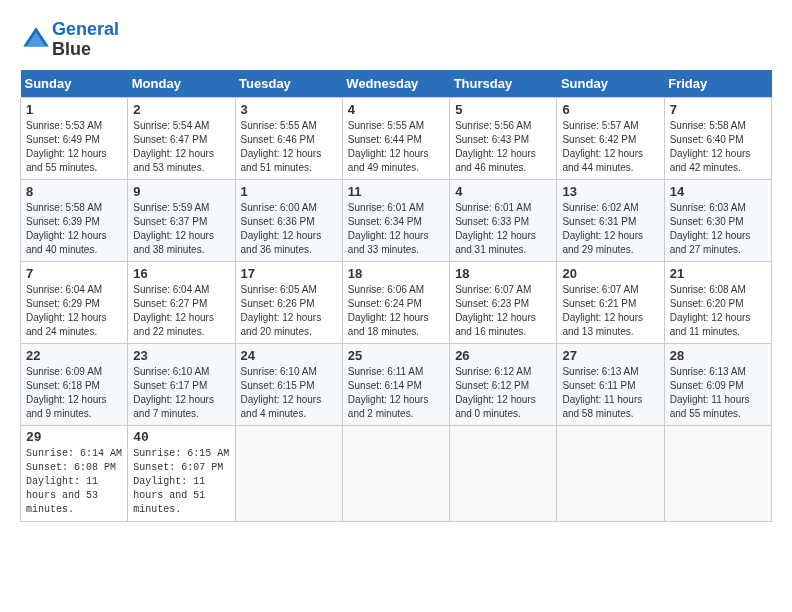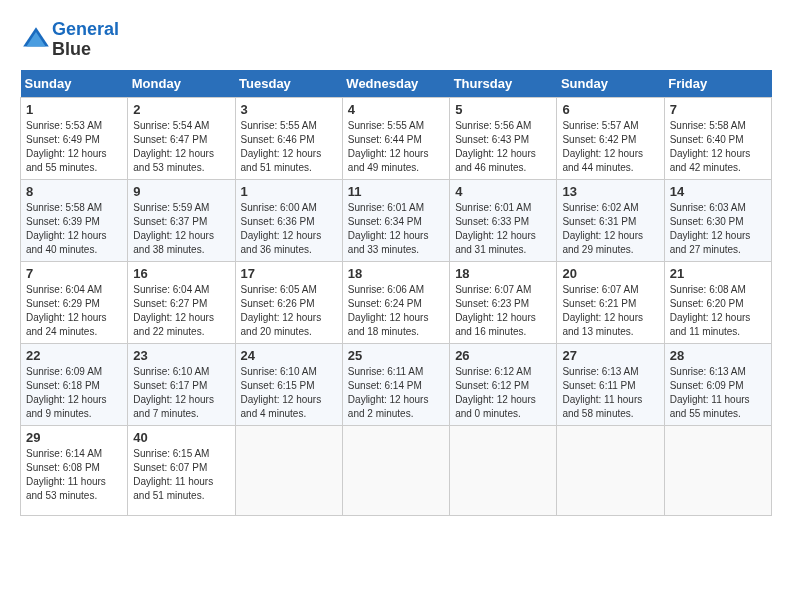--- a/index.html
+++ b/index.html
@@ -78,20 +78,21 @@
     .day-detail {
       font-size: 10px;
       color: #333;
       line-height: 1.4;
     }
     .empty-cell {
       background: #f9f9f9 !important;
     }
     .last-row td {
       height: 90px;
+      font-family: Liberation Mono, monospace;
     }
   </style>
 </head>
 <body>
 
 <div class="header-area">
   <div class="logo">
     <svg class="logo-icon" viewBox="0 0 40 40">
       <polygon points="20,4 36,28 4,28" fill="#1a6bbf"></polygon>
       <polygon points="20,10 32,28 8,28" fill="#4a9de0"></polygon>

